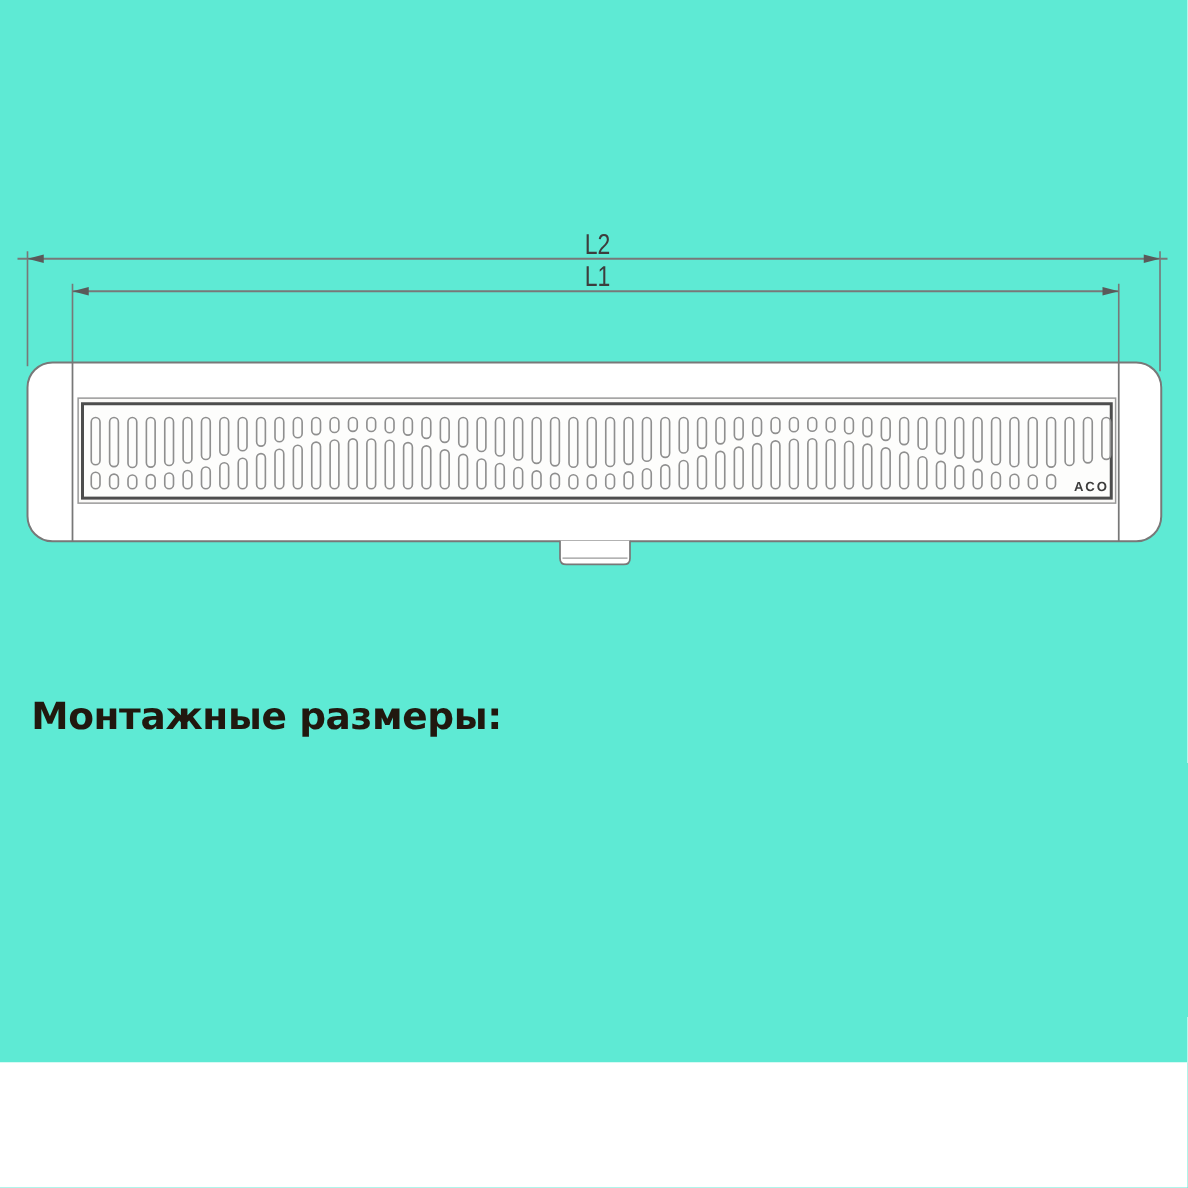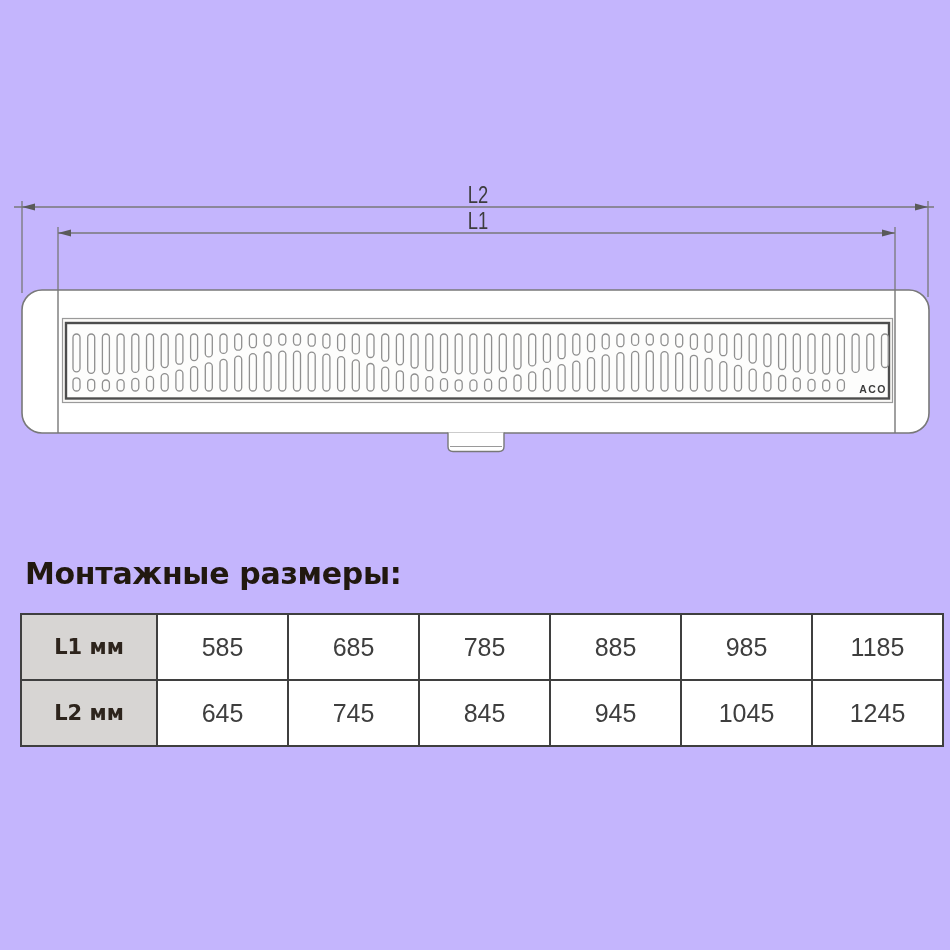--- a/index.html
+++ b/index.html
@@ -1,20 +1,20 @@
 <!DOCTYPE html>
 <html><head>
 <meta charset="utf-8">
 <style>
   html, body { margin: 0; padding: 0; background: #ffffff; }
   .canvas {
     position: relative;
     width: 950px;
-    height: 950px;
-    background: #c4b5fd;
+    height: 850px;
+    background: #5eead4;
     overflow: hidden;
     font-family: "Liberation Sans", sans-serif;
   }
   .drawing-svg {
     position: absolute;
     left: 0; top: 0;
     width: 950px; height: 470px;
   }
   .drawing-svg text {
     font-family: "Liberation Sans", sans-serif;
@@ -218,30 +218,14 @@
     </g>
 
     <g>
       <path d="M448,432.5 L448,446.5 Q448,451.5 453,451.5 L499,451.5 Q504,451.5 504,446.5 L504,432.5" fill="#ffffff" stroke="#787878" stroke-width="1.4"></path>
       <line x1="450" y1="446.5" x2="502" y2="446.5" stroke="#9a9a9a" stroke-width="1"></line>
     </g>
   </svg>
 
   <div class="section-heading">Монтажные размеры:</div>
 
-  <div class="dim-table">
-    <div class="cell hdr">L1 мм</div>
-    <div class="cell">585</div>
-    <div class="cell">685</div>
-    <div class="cell">785</div>
-    <div class="cell">885</div>
-    <div class="cell">985</div>
-    <div class="cell">1185</div>
-    <div class="cell hdr">L2 мм</div>
-    <div class="cell">645</div>
-    <div class="cell">745</div>
-    <div class="cell">845</div>
-    <div class="cell">945</div>
-    <div class="cell">1045</div>
-    <div class="cell">1245</div>
-  </div>
 
 </div>
 
 </body></html>

